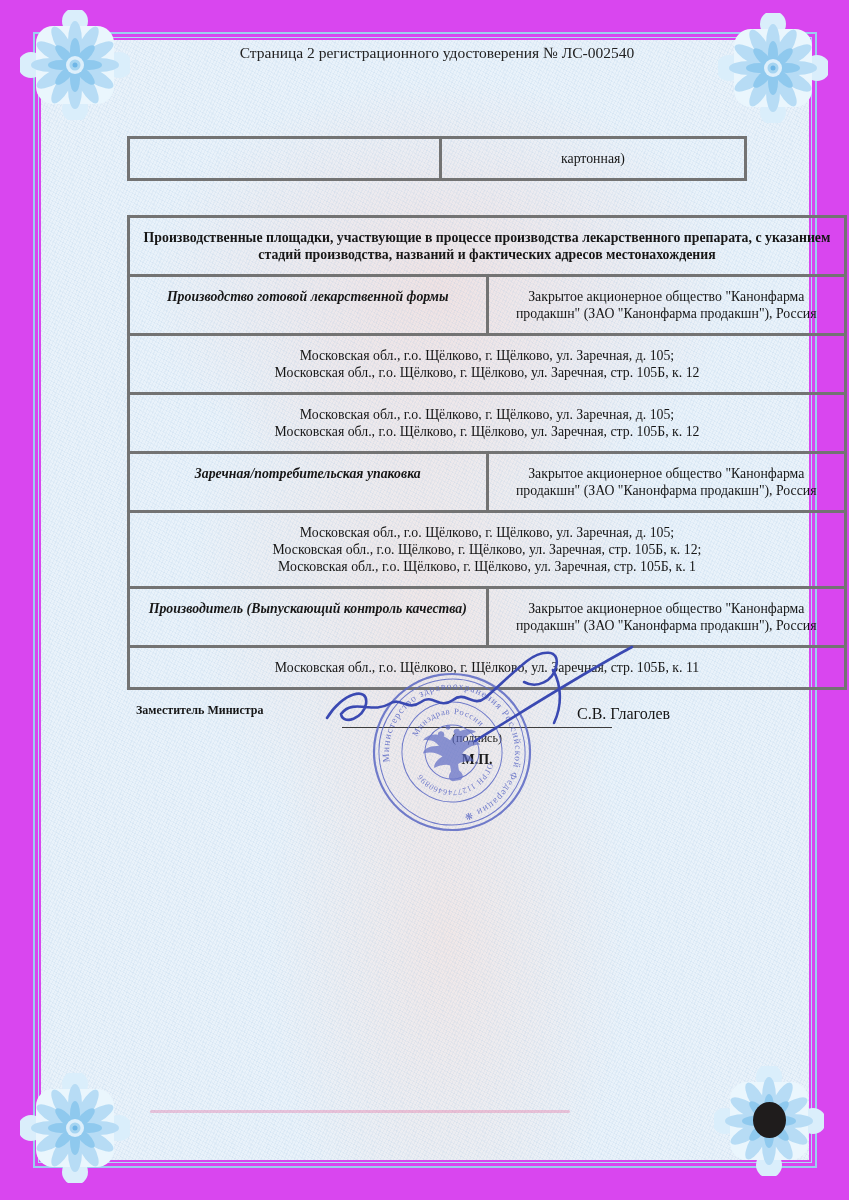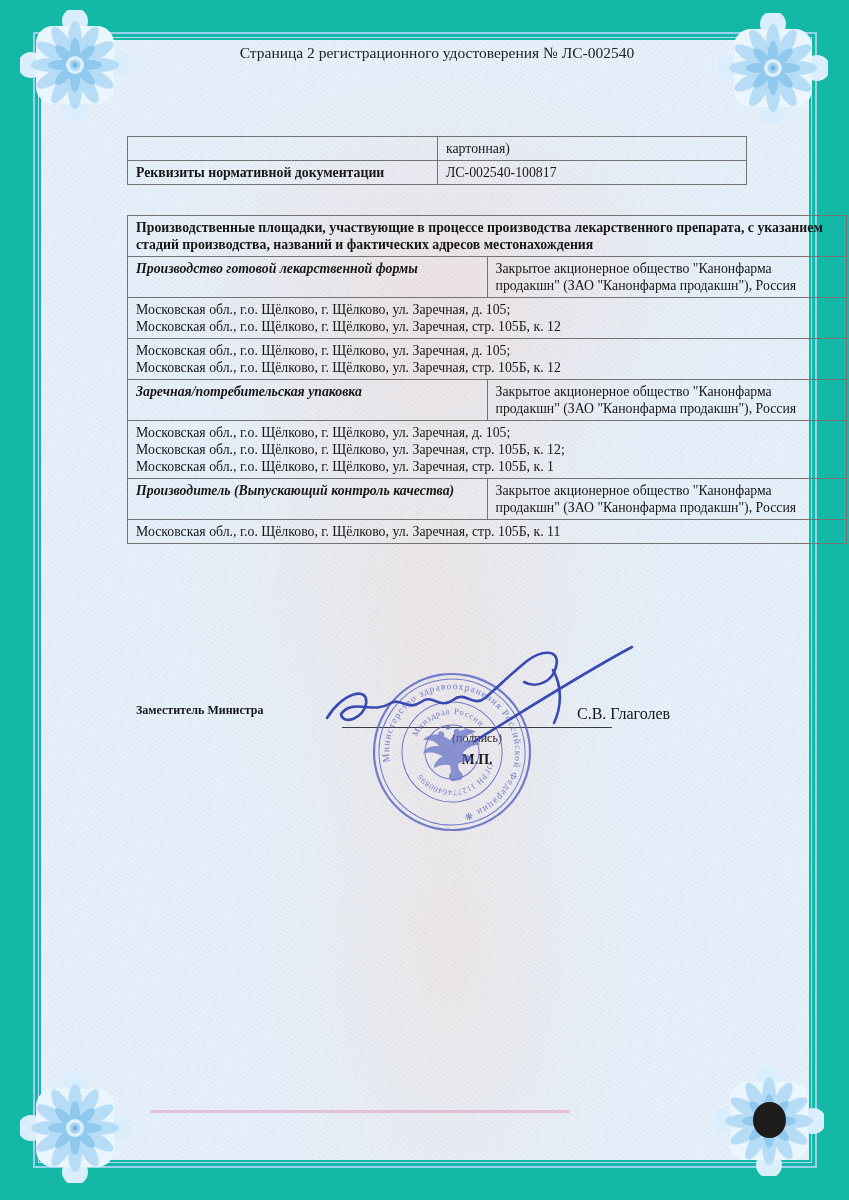--- a/index.html
+++ b/index.html
@@ -1,18 +1,18 @@
 <!DOCTYPE html>
 <html><head>
 <meta charset="utf-8">
 <style>
   html,body{margin:0;padding:0;background:#ffffff;}
   .page{
     position:relative;width:849px;height:1200px;overflow:hidden;
-    background:#14b8a6;
+    background:#d946ef;
     font-family:"Liberation Serif", serif;
     color:#161616;
   }
   
   .frame{
     position:absolute;left:33px;top:32px;width:784px;height:1136px;
     border:2px solid #9ccfee;
     box-sizing:border-box;
   }
   .frame::before{
@@ -30,22 +30,22 @@
       radial-gradient(ellipse 260px 520px at 53% 80%, rgba(250,216,205,0.42), rgba(250,216,205,0) 70%),
       #e9f2fa;
   }
   .pink-streak{position:absolute;left:150px;top:1110px;width:420px;height:3px;
     background:rgba(228,110,160,0.35);border-radius:2px;}
   .title{
     position:absolute;left:127px;top:44px;width:620px;
     text-align:center;font-size:15.5px;color:#222;
   }
   table{border-collapse:collapse;table-layout:fixed;}
-  td{border:1px solid #737373;padding:3px 8px;vertical-align:top;
-     font-size:13.8px;line-height:17px;}
+  td{border:3px solid #737373;padding:11px 8px;vertical-align:top;
+     font-size:13.8px;line-height:17px;text-align:center;}
   .tbl1{position:absolute;left:127px;top:136px;width:620px;}
   .tbl1 .c1{width:293px;}
   .tbl1 .lab{font-weight:bold;}
   .tbl2{position:absolute;left:127px;top:215px;width:720px;}
   .tbl2 .c1{width:351px;}
   .thead{font-weight:bold;}
   .stage{font-weight:bold;font-style:italic;}
   .addr{white-space:pre-line;}
   
   .minister{position:absolute;left:136px;top:703px;font-weight:bold;font-size:12px;}
@@ -68,24 +68,20 @@
   </div>
   <div class="pink-streak"></div>
 
   <div class="title">Страница 2 регистрационного удостоверения № ЛС-002540</div>
 
   <table class="tbl1">
     <tbody>
         <tr>
       <td class="c1"></td>
       <td>картонная)</td>
-    </tr>
-    <tr>
-      <td class="c1 lab">Реквизиты нормативной документации</td>
-      <td>ЛС-002540-100817</td>
     </tr>
   </tbody>
     </table>
 
   <table class="tbl2">
     <tbody>
         <tr>
       <td class="thead" colspan="2">Производственные площадки, участвующие в процессе производства лекарственного препарата, с указанием стадий производства, названий и фактических адресов местонахождения</td>
     </tr>
 

